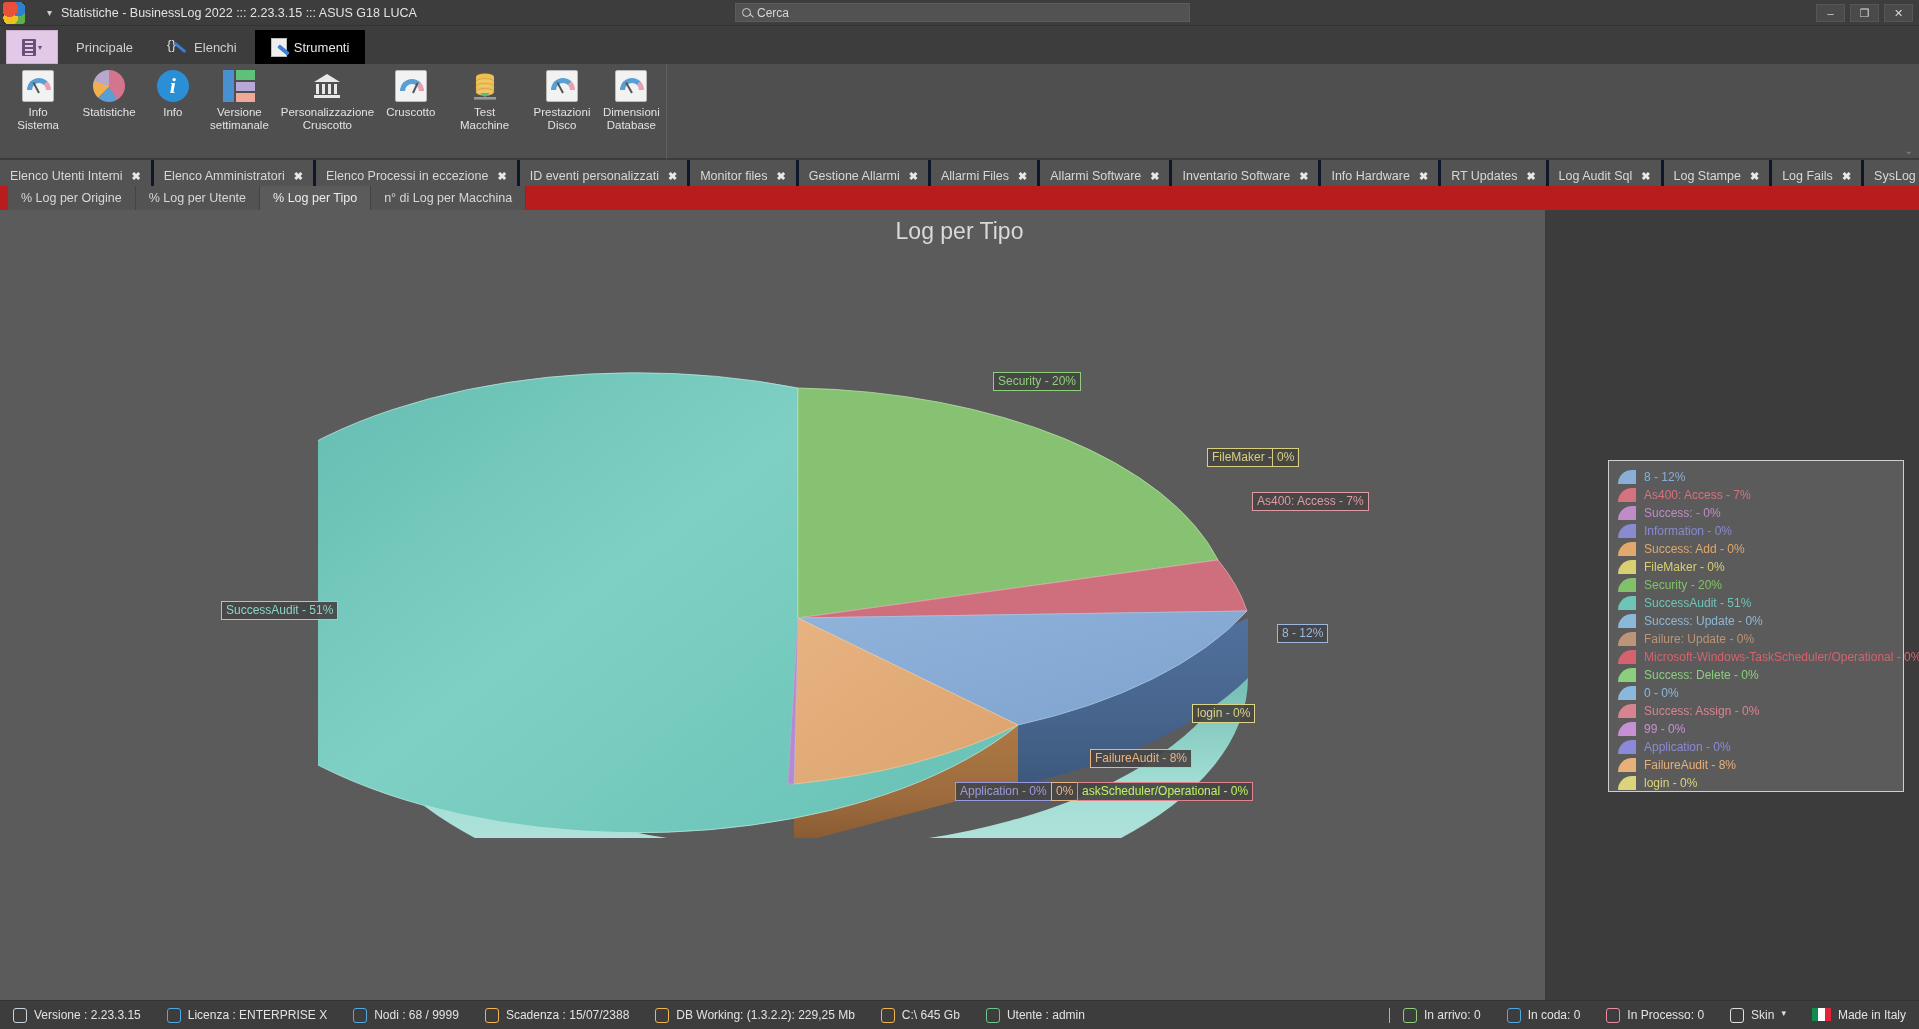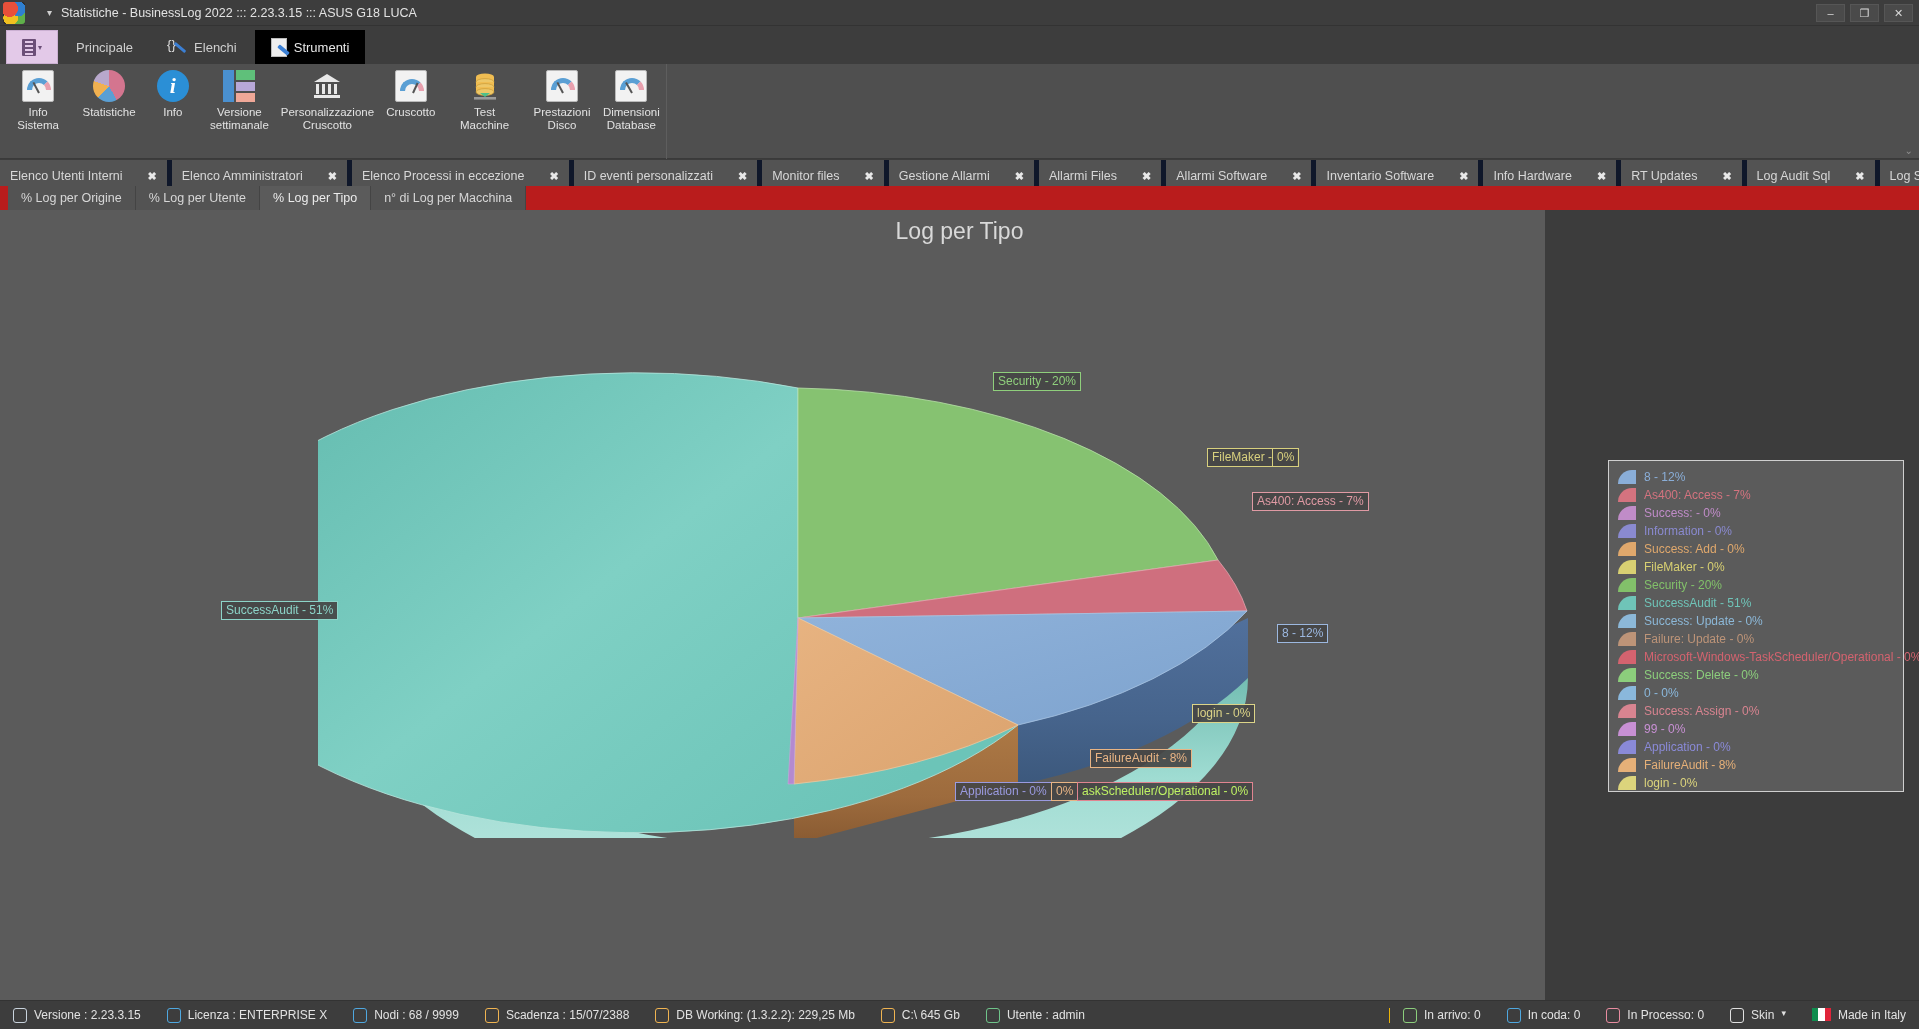--- a/index.html
+++ b/index.html
@@ -111,22 +111,22 @@
      border-top:5px solid #5a9fd4;border-left:5px solid #5a9fd4;border-right:5px solid #e8a0ae;
      border-radius:14px 14px 0 0;box-sizing:border-box;}
   .ic-dbsize:after{content:"";position:absolute;left:15px;top:10px;width:2px;height:12px;background:#555;transform:rotate(-30deg);transform-origin:bottom;}
 
   
   #doctabs{
     position:absolute; left:0; top:160px; width:1919px; height:26px;
     background:#4a4a4a; display:flex; align-items:stretch; overflow:hidden;
   }
   .dtab{
-    display:flex;align-items:center;gap:25px;padding:16px 10px;
-    font-size:12.5px;color:#d7d7d7;border-right:5px solid #0f172a;
+    display:flex;align-items:center;gap:9px;padding:16px 10px;
+    font-size:12.5px;color:#d7d7d7;border-right:3px solid #0f172a;
     background:#535353; white-space:nowrap; cursor:default;
   }
   .dtab.active{ background:#4a4a4a; color:#4c9ae8; }
   .dtab .x{ font-size:11px; font-weight:bold; color:#e8e8e8; }
 
   
   #subtabs{
     position:absolute; left:0; top:186px; width:1919px; height:24px;
     background:#b91c1c; display:flex; align-items:stretch; padding-left:8px;
   }
@@ -180,20 +180,24 @@
   .flag{ width:19px;height:13px;background:linear-gradient(90deg,#0f8c4e 0 33%,#fff 33% 66%,#e0243a 66% 100%); }
 </style>
 </head>
 <body>
 
 <div id="titlebar">
   <div id="app-logo"></div>
   <span class="tb-caret">▾</span>
   <span id="title-text">Statistiche - BusinessLog 2022 ::: 2.23.3.15 ::: ASUS G18 LUCA</span>
 
+  <div id="search-box">
+    <span class="mag"></span>
+    <span class="ph">Cerca</span>
+  </div>
 
   <div id="wincontrols">
     <div class="wbtn">–</div>
     <div class="wbtn">❐</div>
     <div class="wbtn">✕</div>
   </div>
 </div>
 
 <div id="ribbon-tabs">
   <div id="file-btn">

